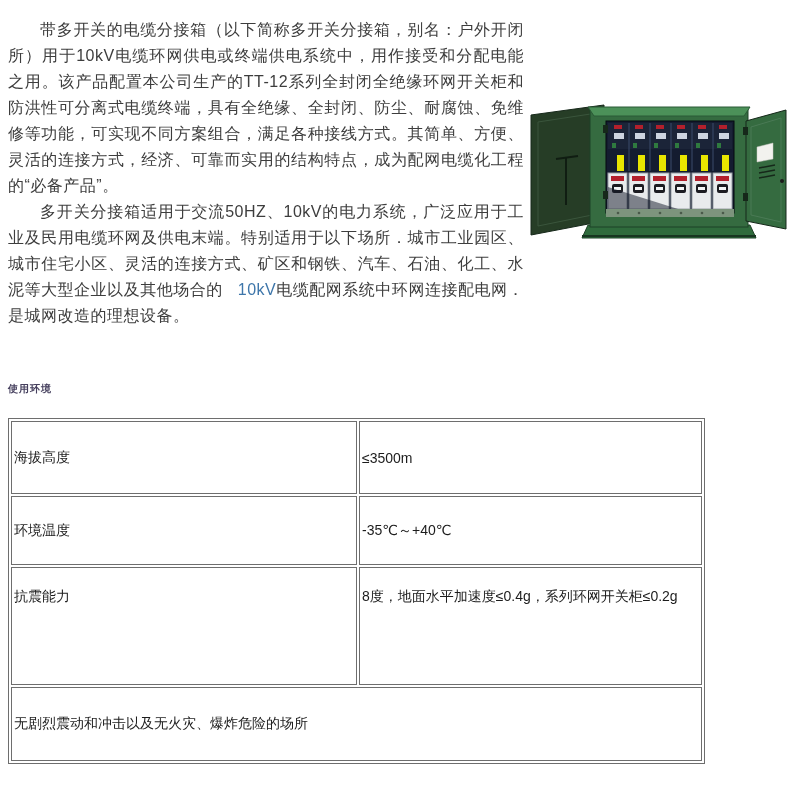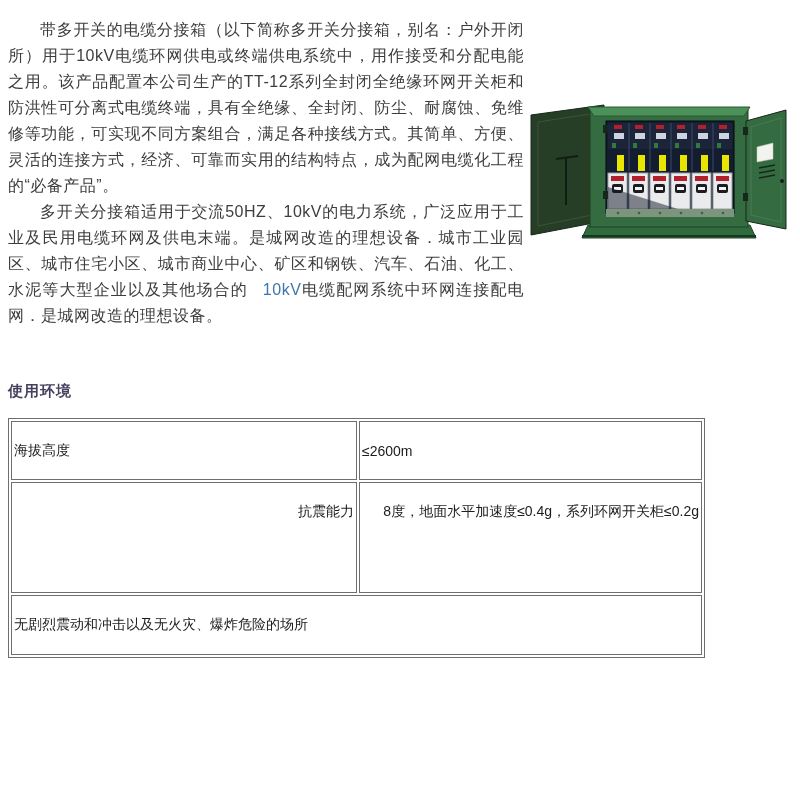--- a/index.html
+++ b/index.html
@@ -27,51 +27,51 @@
     font-size:16px;line-height:26px;text-align:justify;
     letter-spacing:0.5px;
   }
   .intro p{margin:0;text-indent:2em;}
   .accent{color:var(--accent-link,#3e76aa);margin-left:15px;}
   .photo{
     position:absolute;left:528px;top:95px;width:262px;height:145px;
   }
   .section-title{
     position:absolute;left:8px;top:382px;
-    font-size:15px;font-weight:bold;color:var(--heading,#46405e);
+    font-size:10px;font-weight:bold;color:var(--heading,#46405e);
     letter-spacing:1px;
   }
   table.env{
     position:absolute;left:8px;top:418px;
     width:697px;table-layout:fixed;
     border-collapse:separate;border-spacing:2px;
     border:1px solid var(--table-border,#6e6e6e);
     background:#fff;
     font-size:14px;color:#1c1c1c;
   }
   table.env td{
     border:1px solid var(--table-border,#6e6e6e);
-    padding:1px 2px;
+    padding:8px 2px;
     vertical-align:middle;
     overflow:hidden;
   }
   col.c1{width:346px;}
   tr.r1 td{height:55px;}
   tr.r2 td{height:51px;}
   tr.r3 td{height:93px;vertical-align:top;}
   tr.r3 td{padding-top:20px;}
-  tr.r4 td{height:88px;vertical-align:top;padding-top:20px;text-align:right;}
+  tr.r4 td{height:88px;vertical-align:top;padding-top:20px;}
   tr.r5 td{height:56px;}
 </style>
 </head>
 <body>
 
 <div class="intro">
   <p><span>带多开关的电缆分接箱（以下简称多开关分接箱，别名：户外开闭所）用于10kV电缆环网供电或终端供电系统中，用作接受和分配电能之用。该产品配置本公司生产的TT-12系列全封闭全绝缘环网开关柜和防洪性可分离式电缆终端，具有全绝缘、全封闭、防尘、耐腐蚀、免维修等功能，可实现不同方案组合，满足各种接线方式。其简单、方便、灵活的连接方式，经济、可靠而实用的结构特点，成为配网电缆化工程的“必备产品”。</span></p>
-  <p><span>多开关分接箱适用于交流50HZ、10kV的电力系统，广泛应用于工业及民用电缆环网及供电末端。是城网改造的理想设备．城市工业园区、城市住宅小区、城市商业中心、矿区和钢铁、汽车、石油、化工、水泥等大型企业以及其他场合的</span><span class="accent">10kV</span><span>电缆配网系统中环网连接配电网．是城网改造的理想设备。</span></p>
+  <p><span>多开关分接箱适用于交流50HZ、10kV的电力系统，广泛应用于工业及民用电缆环网及供电末端。特别适用于以下场所．城市工业园区、城市住宅小区、灵活的连接方式、矿区和钢铁、汽车、石油、化工、水泥等大型企业以及其他场合的</span><span class="accent">10kV</span><span>电缆配网系统中环网连接配电网．是城网改造的理想设备。</span></p>
 </div>
 
 <div class="photo">
   <svg width="262" height="145" viewBox="0 0 262 145" xmlns="http://www.w3.org/2000/svg">
 
     <g>
       <polygon points="60,130 222,130 228,143 54,143" style="fill:var(--base-green);stroke:#1d4226;stroke-width:1"></polygon>
       <line x1="54" y1="141" x2="228" y2="141" style="stroke:#173620;stroke-width:2"></line>
     </g>
 
@@ -203,21 +203,25 @@
 <div class="section-title">使用环境</div>
 
 <table class="env">
   <colgroup>
       <col class="c1">
       <col>
     </colgroup>
   <tbody>
     <tr class="r1">
       <td>海拔高度</td>
-      <td>≤2600m</td>
+      <td>≤3500m</td>
+    </tr>
+    <tr class="r2">
+      <td>环境温度</td>
+      <td>-35℃～+40℃</td>
     </tr>
     <tr class="r4">
       <td>抗震能力</td>
       <td>8度，地面水平加速度≤0.4g，系列环网开关柜≤0.2g</td>
     </tr>
     <tr class="r5">
       <td colspan="2">无剧烈震动和冲击以及无火灾、爆炸危险的场所</td>
     </tr>
   </tbody>
 </table>

